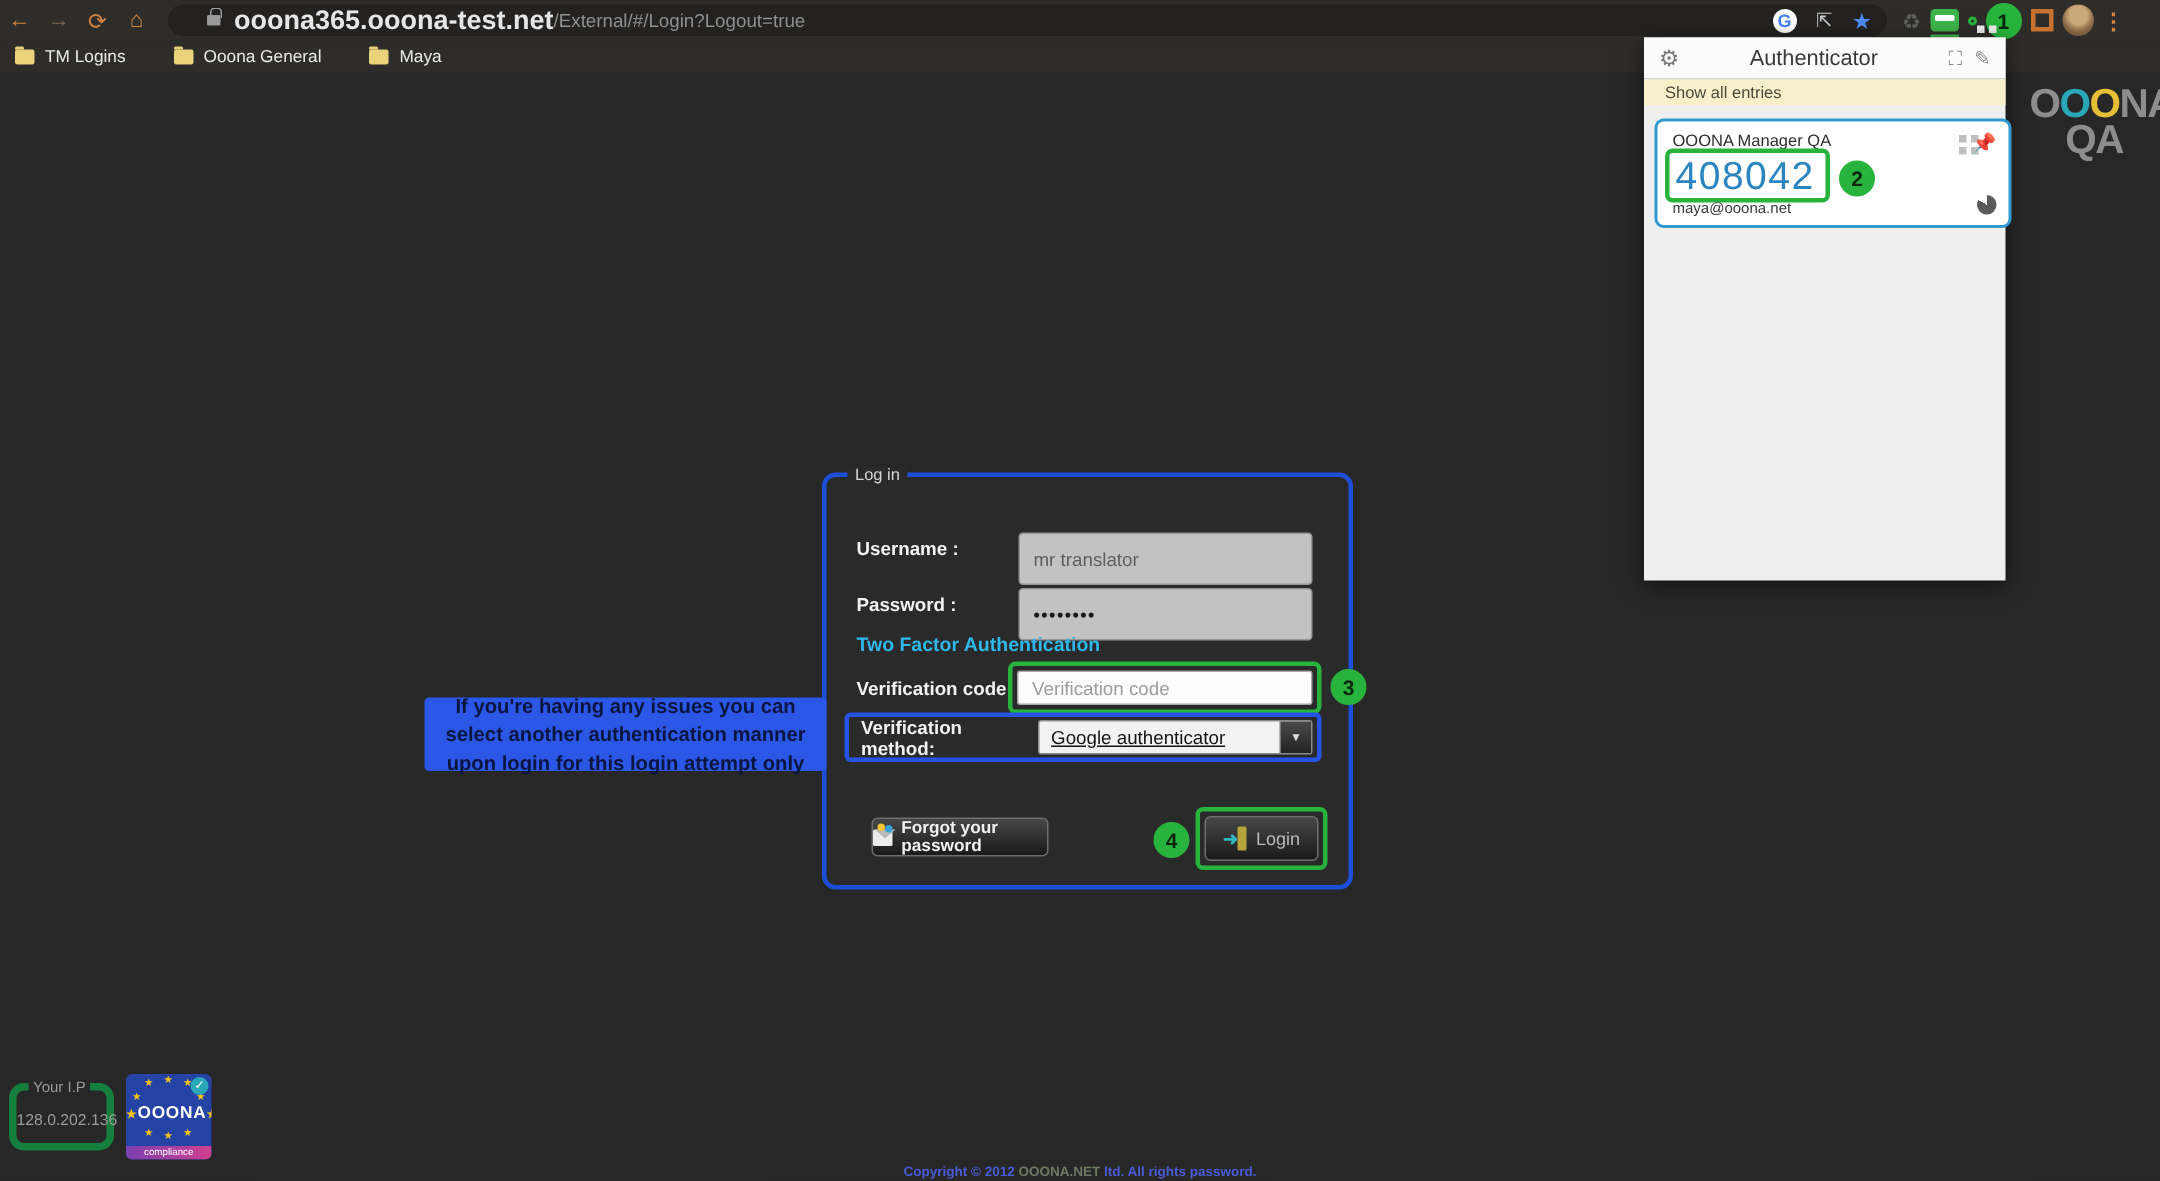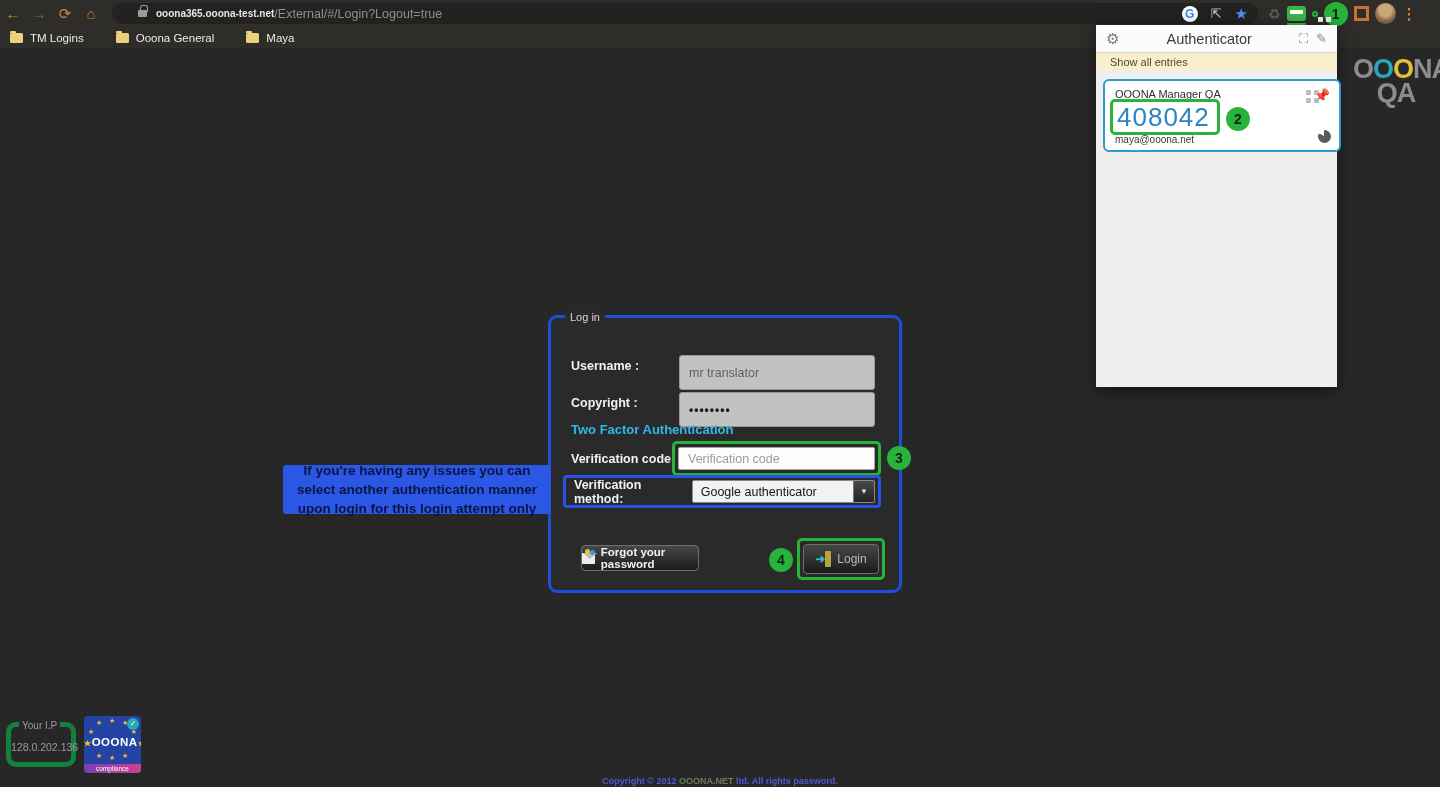--- a/index.html
+++ b/index.html
@@ -10,21 +10,21 @@
   .toolbar { position:absolute; left:0; top:0; width:1440px; height:27px;
              background:#2e2d2a; display:flex; align-items:center; }
   .nav-ico { width:26px; text-align:center; font-size:15px; color:#d0843e; cursor:pointer; }
   .nav-ico.dim { color:#7a6952; }
   .urlbar { position:absolute; left:112px; top:3px; width:1146px; height:21px;
             background:#232221; border-radius:11px; display:flex; align-items:center;
             padding:0 10px 0 26px; }
   .lock { position:relative; width:9px; height:7px; background:#9a9a9a; border-radius:1px; margin-right:9px; }
   .lock:before { content:""; position:absolute; left:1.5px; top:-5px; width:6px; height:6px;
                  border:1.5px solid #9a9a9a; border-bottom:none; border-radius:3px 3px 0 0; }
-  .url-main { color:#e6e6e6; font-size:10px; font-weight:bold; }
+  .url-main { color:#e6e6e6; font-size:18px; font-weight:bold; }
   .url-path { color:#8f8f8f; font-size:12.5px; }
   .urlbar-right { margin-left:auto; display:flex; align-items:center; gap:13px; }
   .gicon { width:16px; height:16px; border-radius:50%; background:#fff; color:#4285f4;
            font-size:12px; font-weight:bold; text-align:center; line-height:16px; }
   .share-ico { color:#c8c8c8; font-size:13px; }
   .star-ico { color:#4d8df6; font-size:15px; }
   .ext-area { position:absolute; left:1268px; top:0; height:27px; display:flex; align-items:center; gap:6px; }
   .recycle-ico { color:#61615c; font-size:14px; }
   .rf-ico { width:19px; height:15px; background:#3db54a; border-radius:3px; position:relative; }
   .rf-ico:before { content:""; position:absolute; left:3px; top:4px; width:13px; height:4px; background:#fff; border-radius:1px; }
@@ -70,21 +70,21 @@
   .hl-green { border:3px solid #28b43c; border-radius:5px; }
   .code-box { position:absolute; left:121px; top:123px; width:209px; height:35px; padding:3px; }
   .code-input { width:100%; height:100%; background:#fdfdfd; border:1px solid #a8a8a8; border-radius:2px;
                 font-size:12.5px; color:#333; padding:0 9px; font-family:"Liberation Sans", sans-serif; }
   .code-input::placeholder { color:#9c9c9c; }
   .hl-blue { position:absolute; left:12px; top:157px; width:318px; height:33px;
              border:3px solid #2453e6; border-radius:4px; display:flex; align-items:center; padding:0 3px; }
   .sel-label { color:#f2f2f2; font-size:12.5px; font-weight:bold; margin-left:5px; }
   .select { margin-left:6px; width:197px; height:23px; background:#f2f2f2; border:1px solid #8a8a8a;
             border-radius:2px; display:flex; align-items:center; cursor:pointer; }
-  .select-text { flex:1; font-size:12.5px; color:#141414; padding-left:8px; }
+  .select-text { flex:1; font-size:12.5px; color:#141414; padding-left:8px;text-decoration:underline; }
   .select-arrow { width:21px; height:100%; background:linear-gradient(#4a4a4a,#222);
                   border-left:1px solid #777; display:flex; align-items:center; justify-content:center;
                   color:#ddd; font-size:8px; }
   .btn { background:linear-gradient(#474747,#1a1a1a); border:1px solid #6e6e6e; border-radius:4px;
          color:#f0f0f0; display:flex; align-items:center; justify-content:center; cursor:pointer; }
   .forgot-btn { position:absolute; left:30px; top:227px; width:118px; height:26px;
                 font-size:11.5px; font-weight:bold; gap:6px; }
   .env { position:relative; width:16px; height:11px; background:#ececec; border-radius:1px; }
   .env:before { content:""; position:absolute; left:1px; top:0; border-left:7px solid transparent;
                 border-right:7px solid transparent; border-top:6px solid #b9b9b9; }
@@ -206,21 +206,21 @@
     </div>
     <div class="gray">QA</div>
   </div>
 
   <div class="panel">
     <span class="panel-legend">Log in</span>
 
     <span class="f-label" style="left:20px; top:41px;">Username :</span>
     <input class="txt-input" style="left: 128px; top: 37px;" value="mr translator">
 
-    <span class="f-label" style="left:20px; top:78px;">Copyright :</span>
+    <span class="f-label" style="left:20px; top:78px;">Password :</span>
     <input class="txt-input pwd" style="left: 128px; top: 74px;" value="••••••••">
 
     <div class="tfa">Two Factor Authentication</div>
 
     <span class="f-label" style="left:20px; top:134px;">Verification code:</span>
     <div class="code-box hl-green">
       <input class="code-input" placeholder="Verification code" style="">
     </div>
     <span class="num-badge c3">3</span>
 

